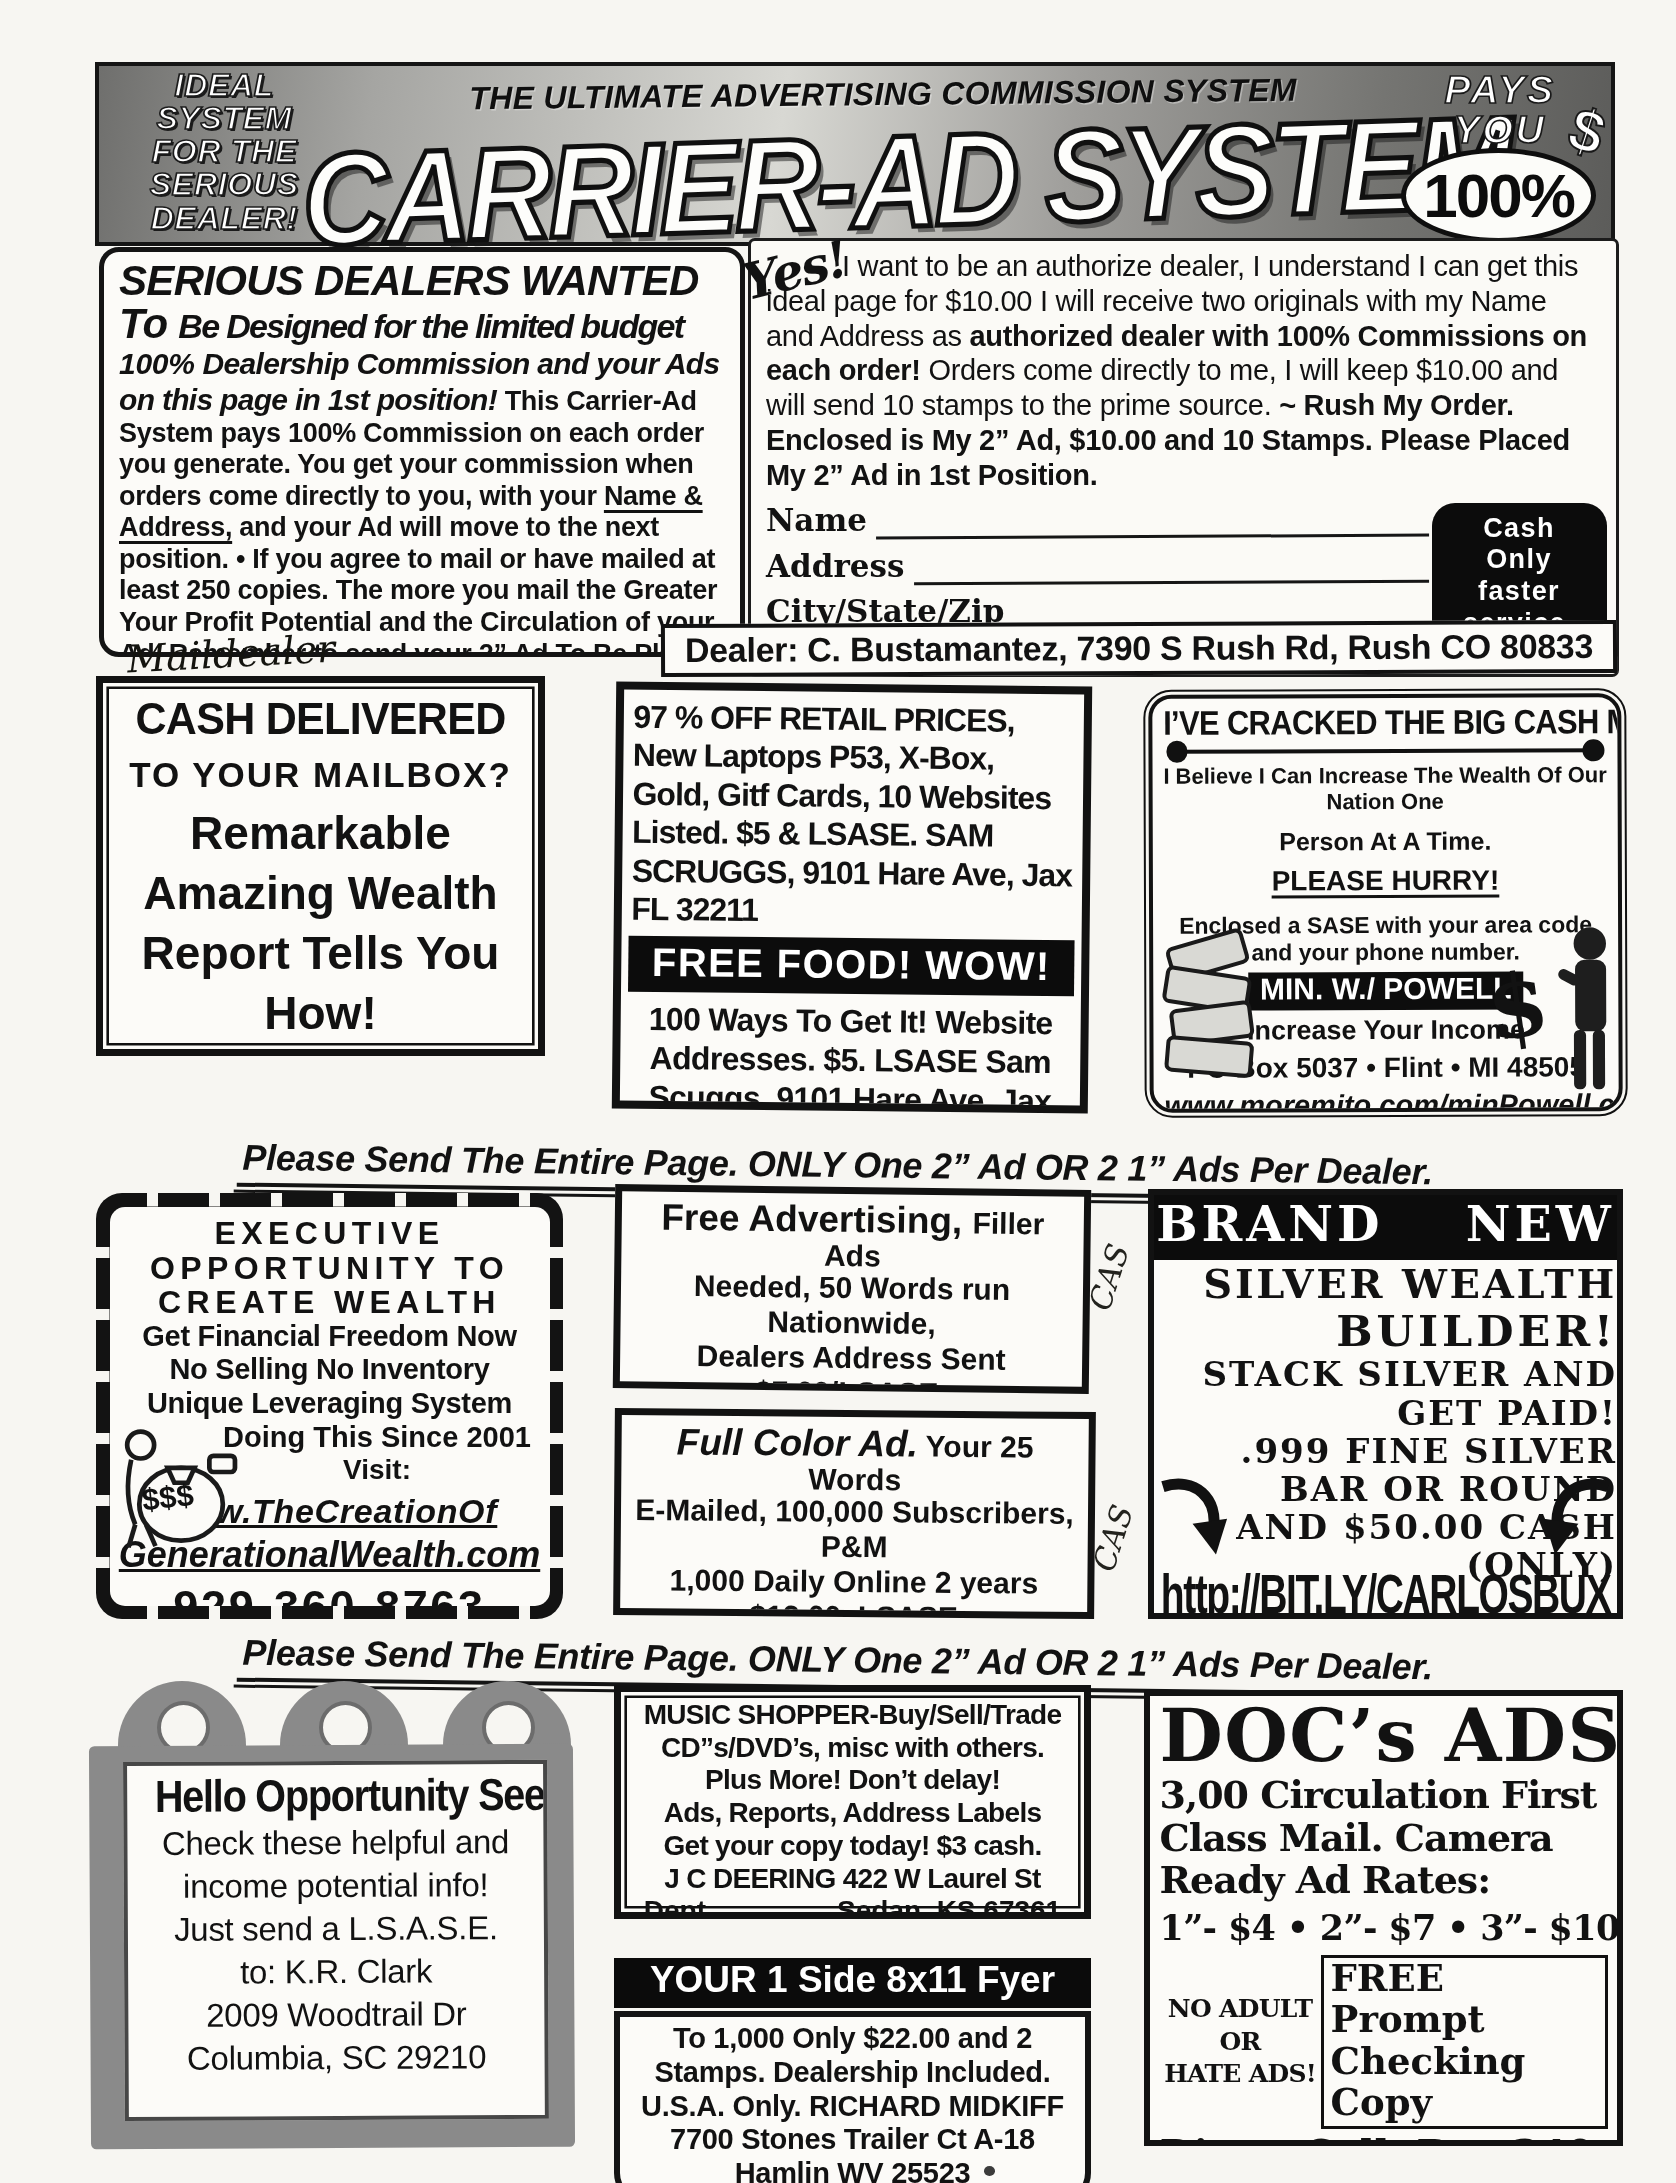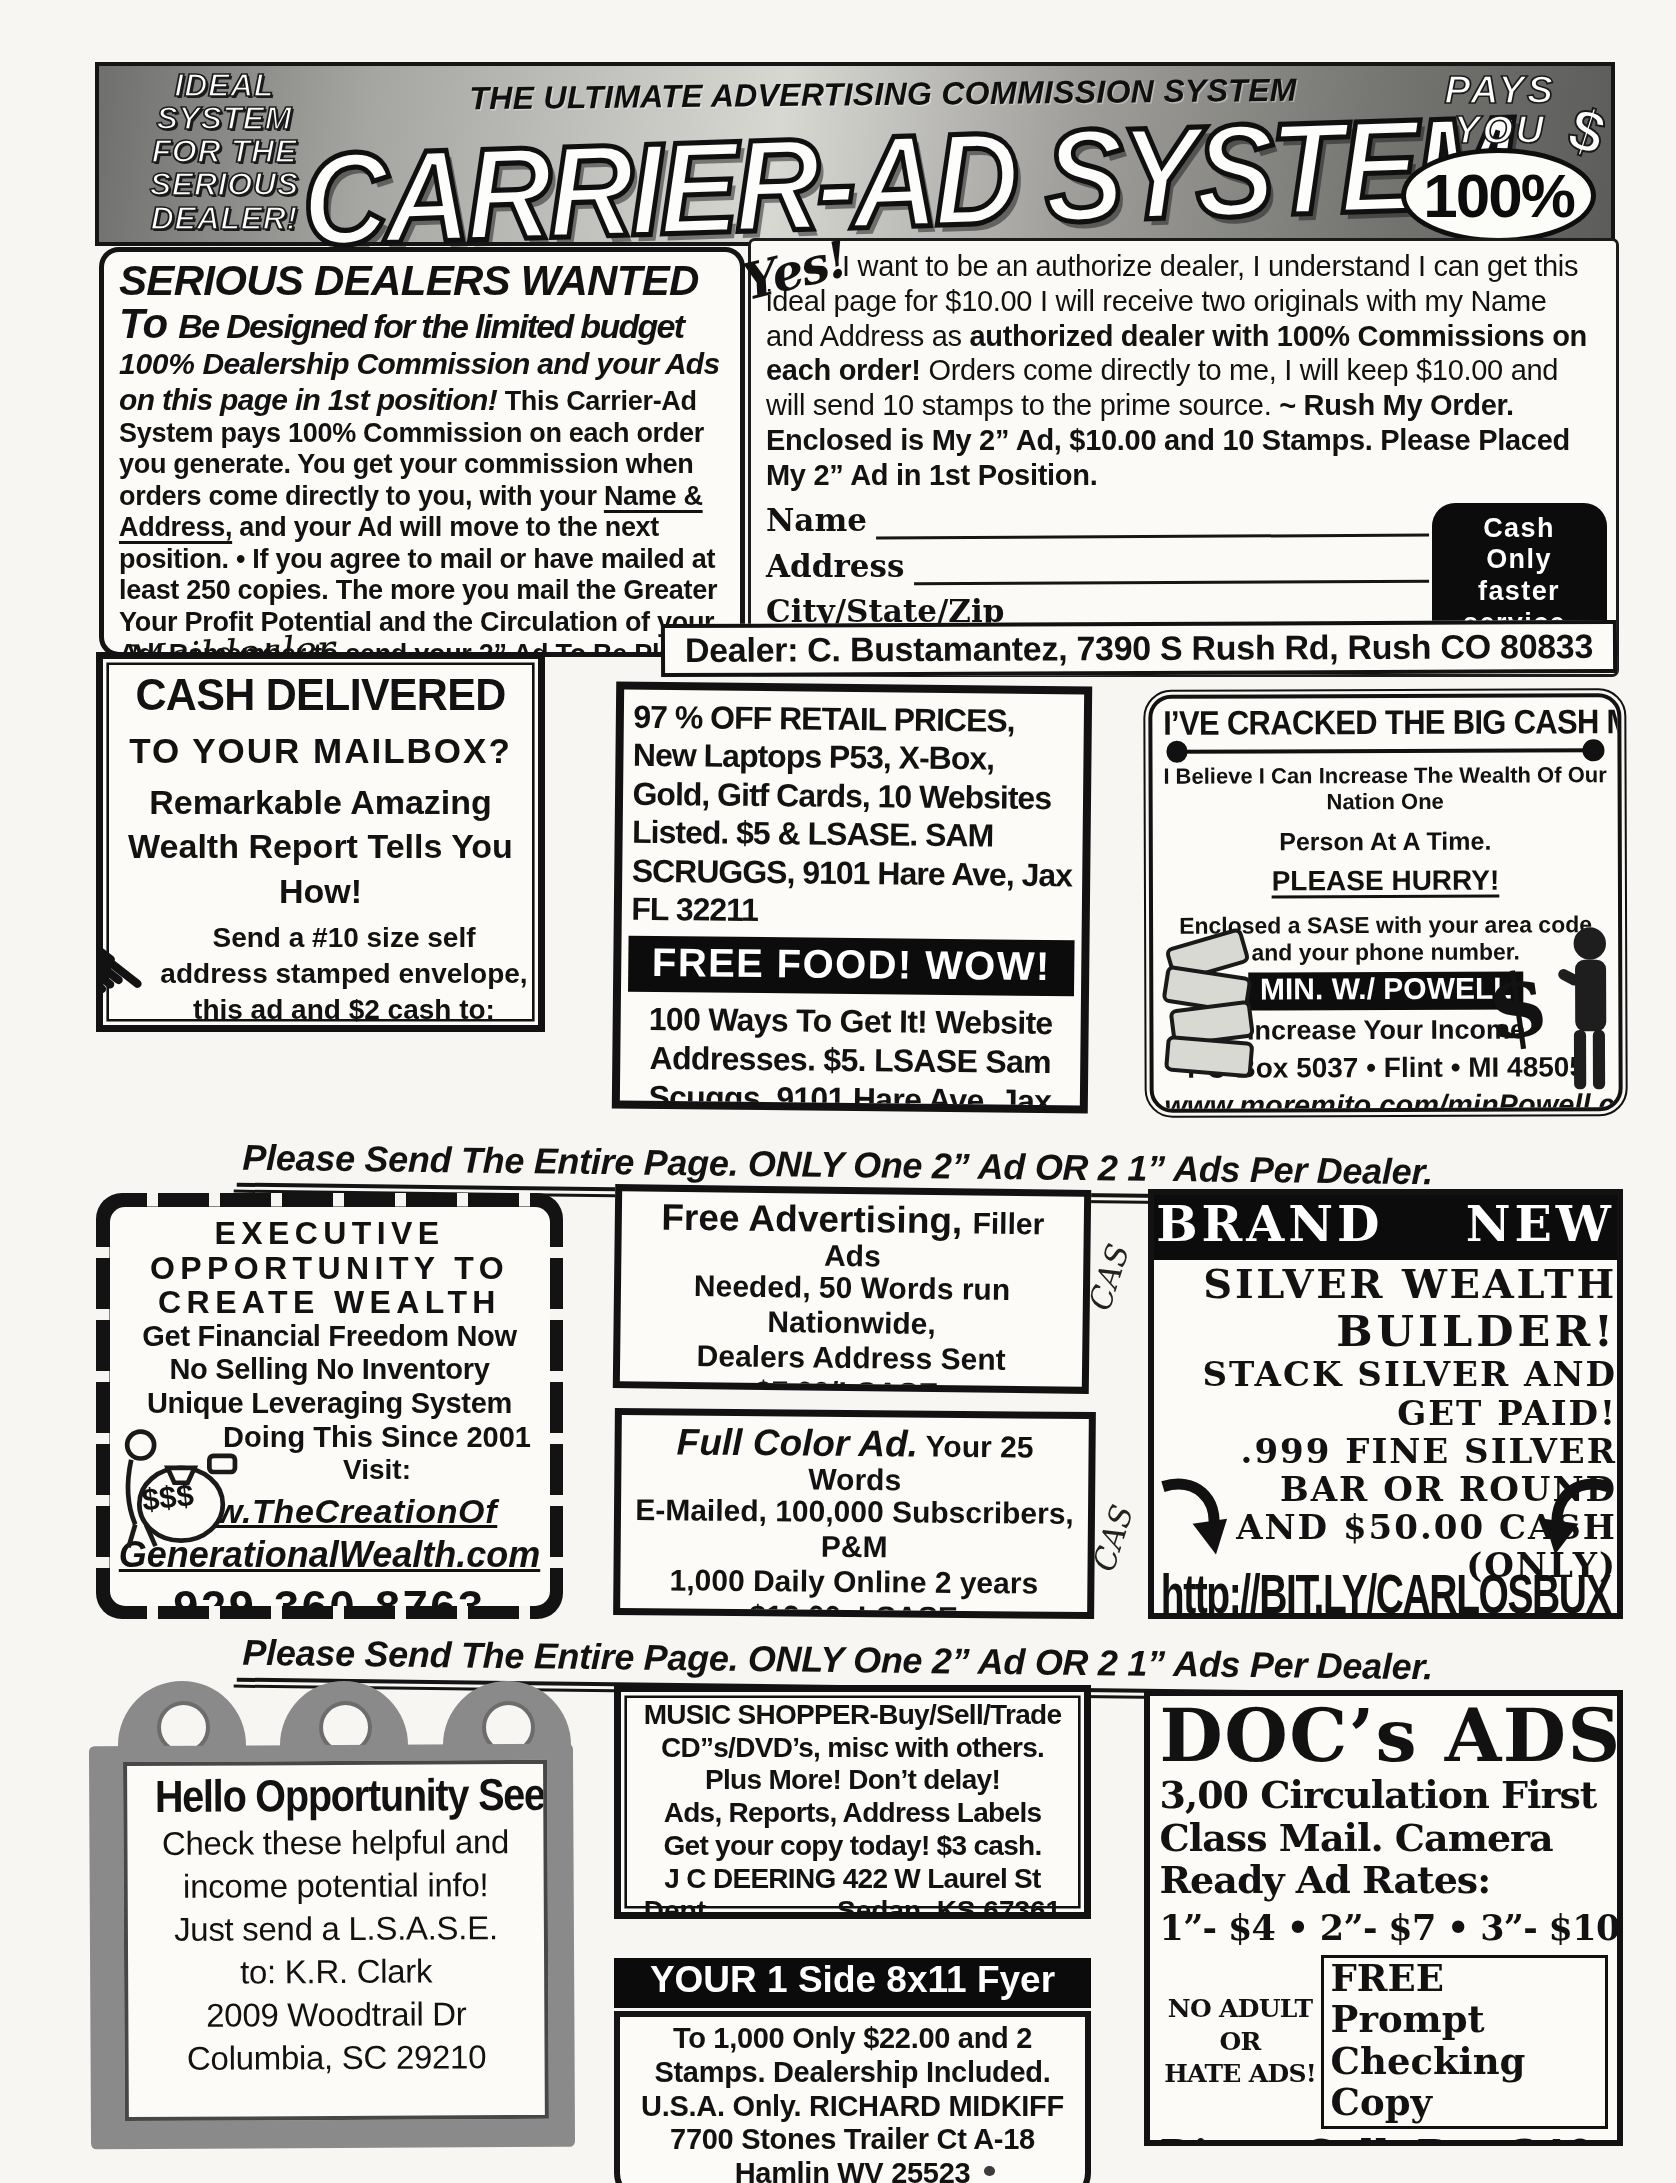--- a/index.html
+++ b/index.html
@@ -57,25 +57,25 @@
        border-radius:23px;color:#fff;text-align:center;font-weight:700;font-size:27px;line-height:1.18;
        padding-top:9.5px;letter-spacing:1.4px;}
   .dealer-strip{left:661px;top:622px;width:956px;height:53px;background:#fcfbf8;border:4.7px solid #121212;
        display:flex;align-items:center;justify-content:center;font-weight:700;font-size:34px;
        letter-spacing:-0.3px;transform:rotate(-0.25deg);white-space:nowrap;}
 
   
   .adbox{background:#fcfbf8;border:7.4px solid #121212;overflow:hidden;}
 
   
-  .ad-cash{left:96px;top:652px;width:449px;height:380px;padding:10.8px 9.5px 0;
+  .ad-cash{left:96px;top:676px;width:449px;height:380px;padding:10.8px 9.5px 0;
        box-shadow:inset 0 0 0 3.4px #fcfbf8, inset 0 0 0 6px #111;}
   .cash-t{font-size:43px;font-weight:900;text-align:center;letter-spacing:-0.7px;transform:scaleY(1.05);}
   .cash-s{font-size:35px;font-weight:900;text-align:center;letter-spacing:2px;margin-top:12px;}
-  .cash-b{font-size:34px;font-weight:900;text-align:center;line-height:1.3;margin-top:9.5px;}
+  .cash-b{font-size:46px;font-weight:900;text-align:center;line-height:1.3;margin-top:9.5px;}
   .cash-send{font-size:28px;font-weight:900;text-align:center;line-height:1.3;margin-top:6.8px;
        padding-left:47px;position:relative;}
   .hand-icon{position:absolute;left:-39px;top:17.6px;font-size:81px;transform:rotate(38deg);
        font-family:"DejaVu Sans",sans-serif;line-height:1;}
   .cash-name{background:#0d0d0d;color:#fff;font-size:39px;font-weight:800;text-align:center;
        padding:2.7px 0 6.8px;margin:8px 0 0;}
 
   
   .ad-retail{left:614px;top:684px;width:476px;height:427px;border-width:8.8px;
        padding:8px 9.5px;transform:rotate(0.6deg);}

